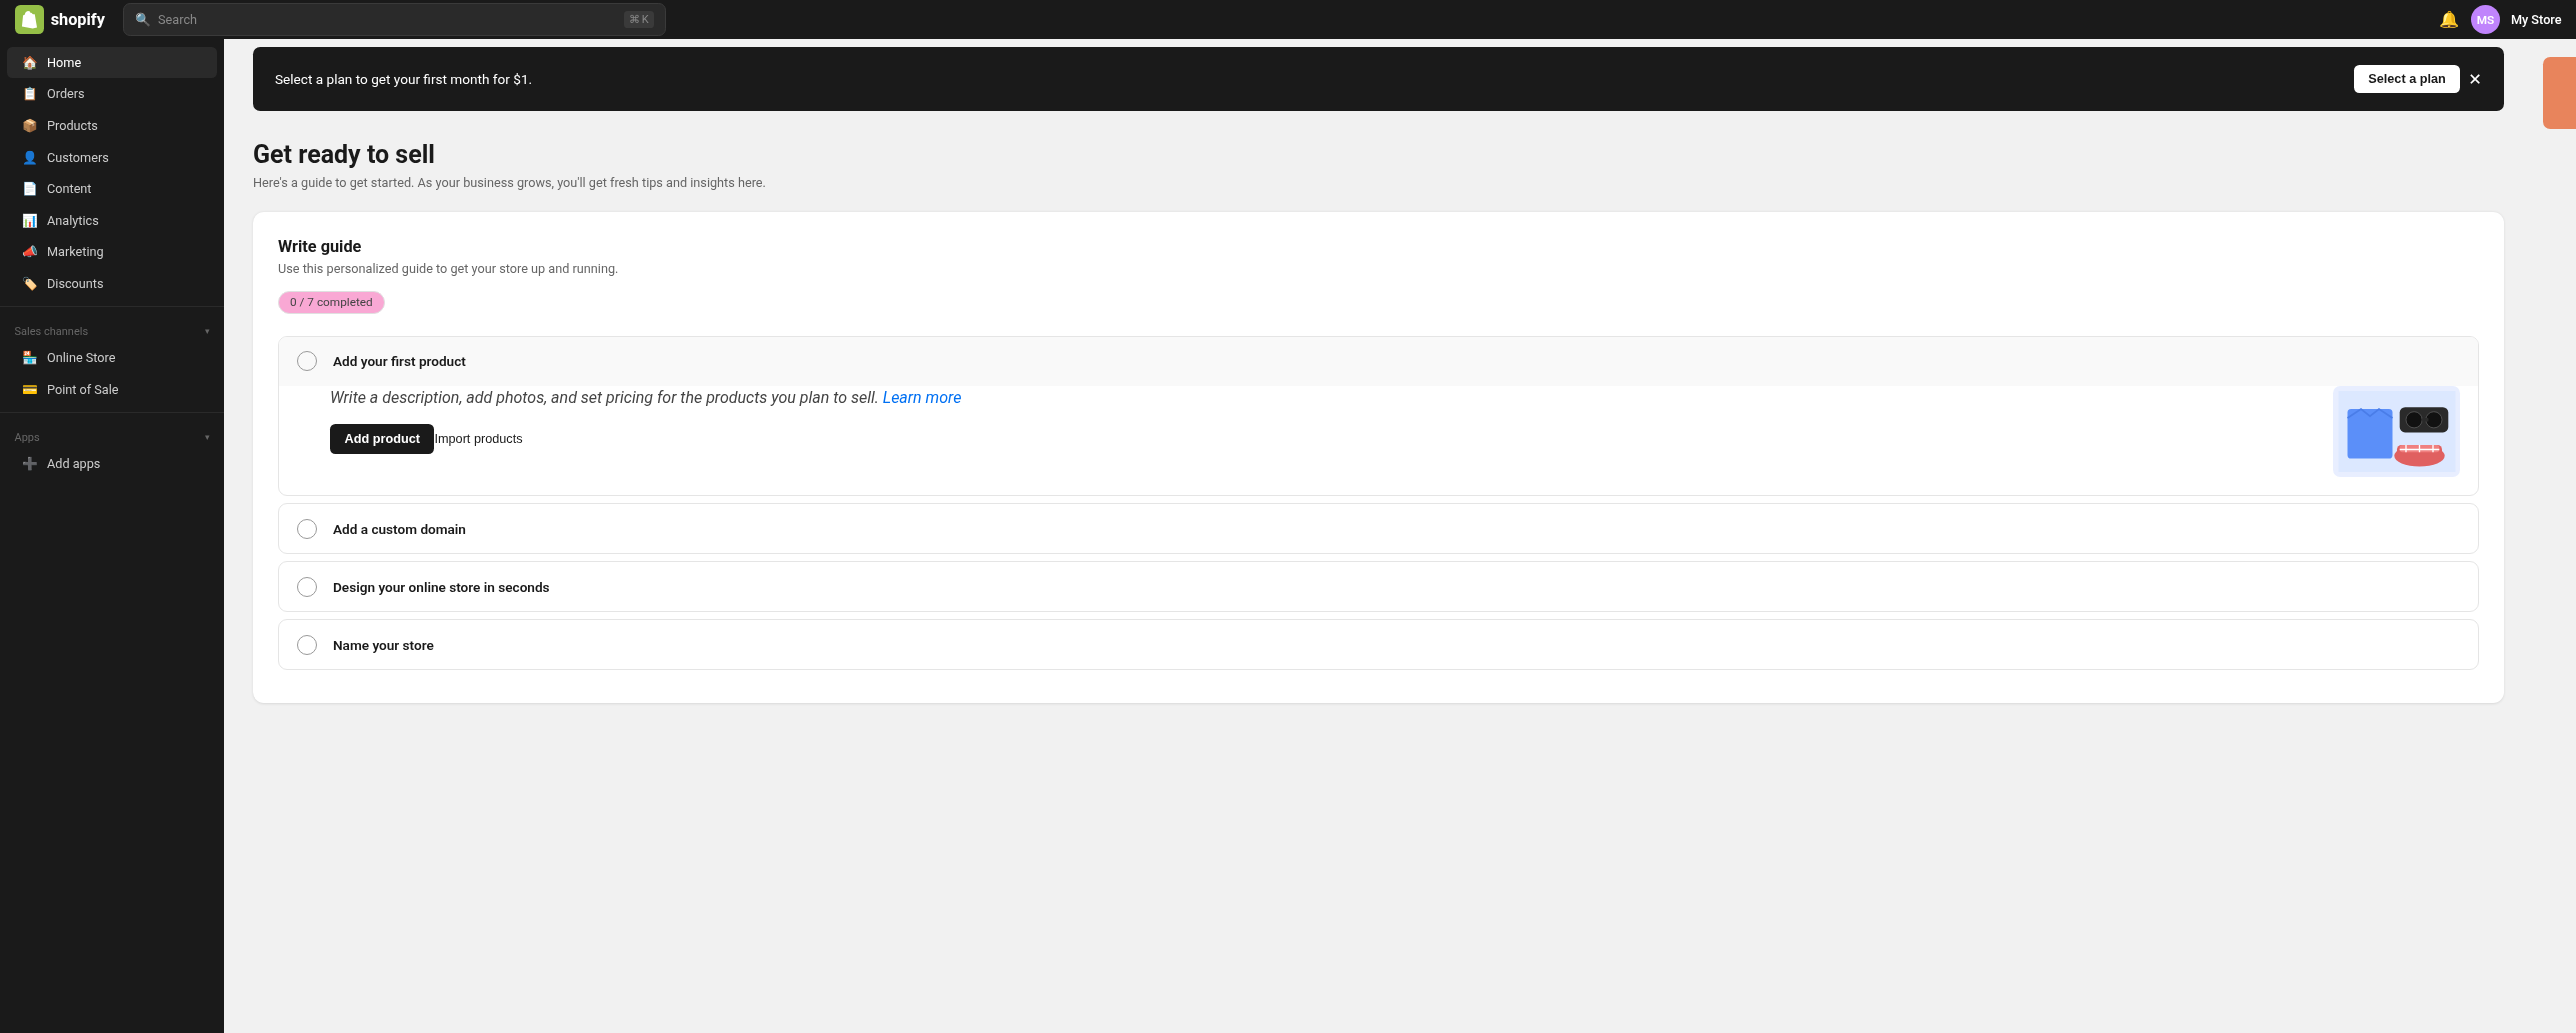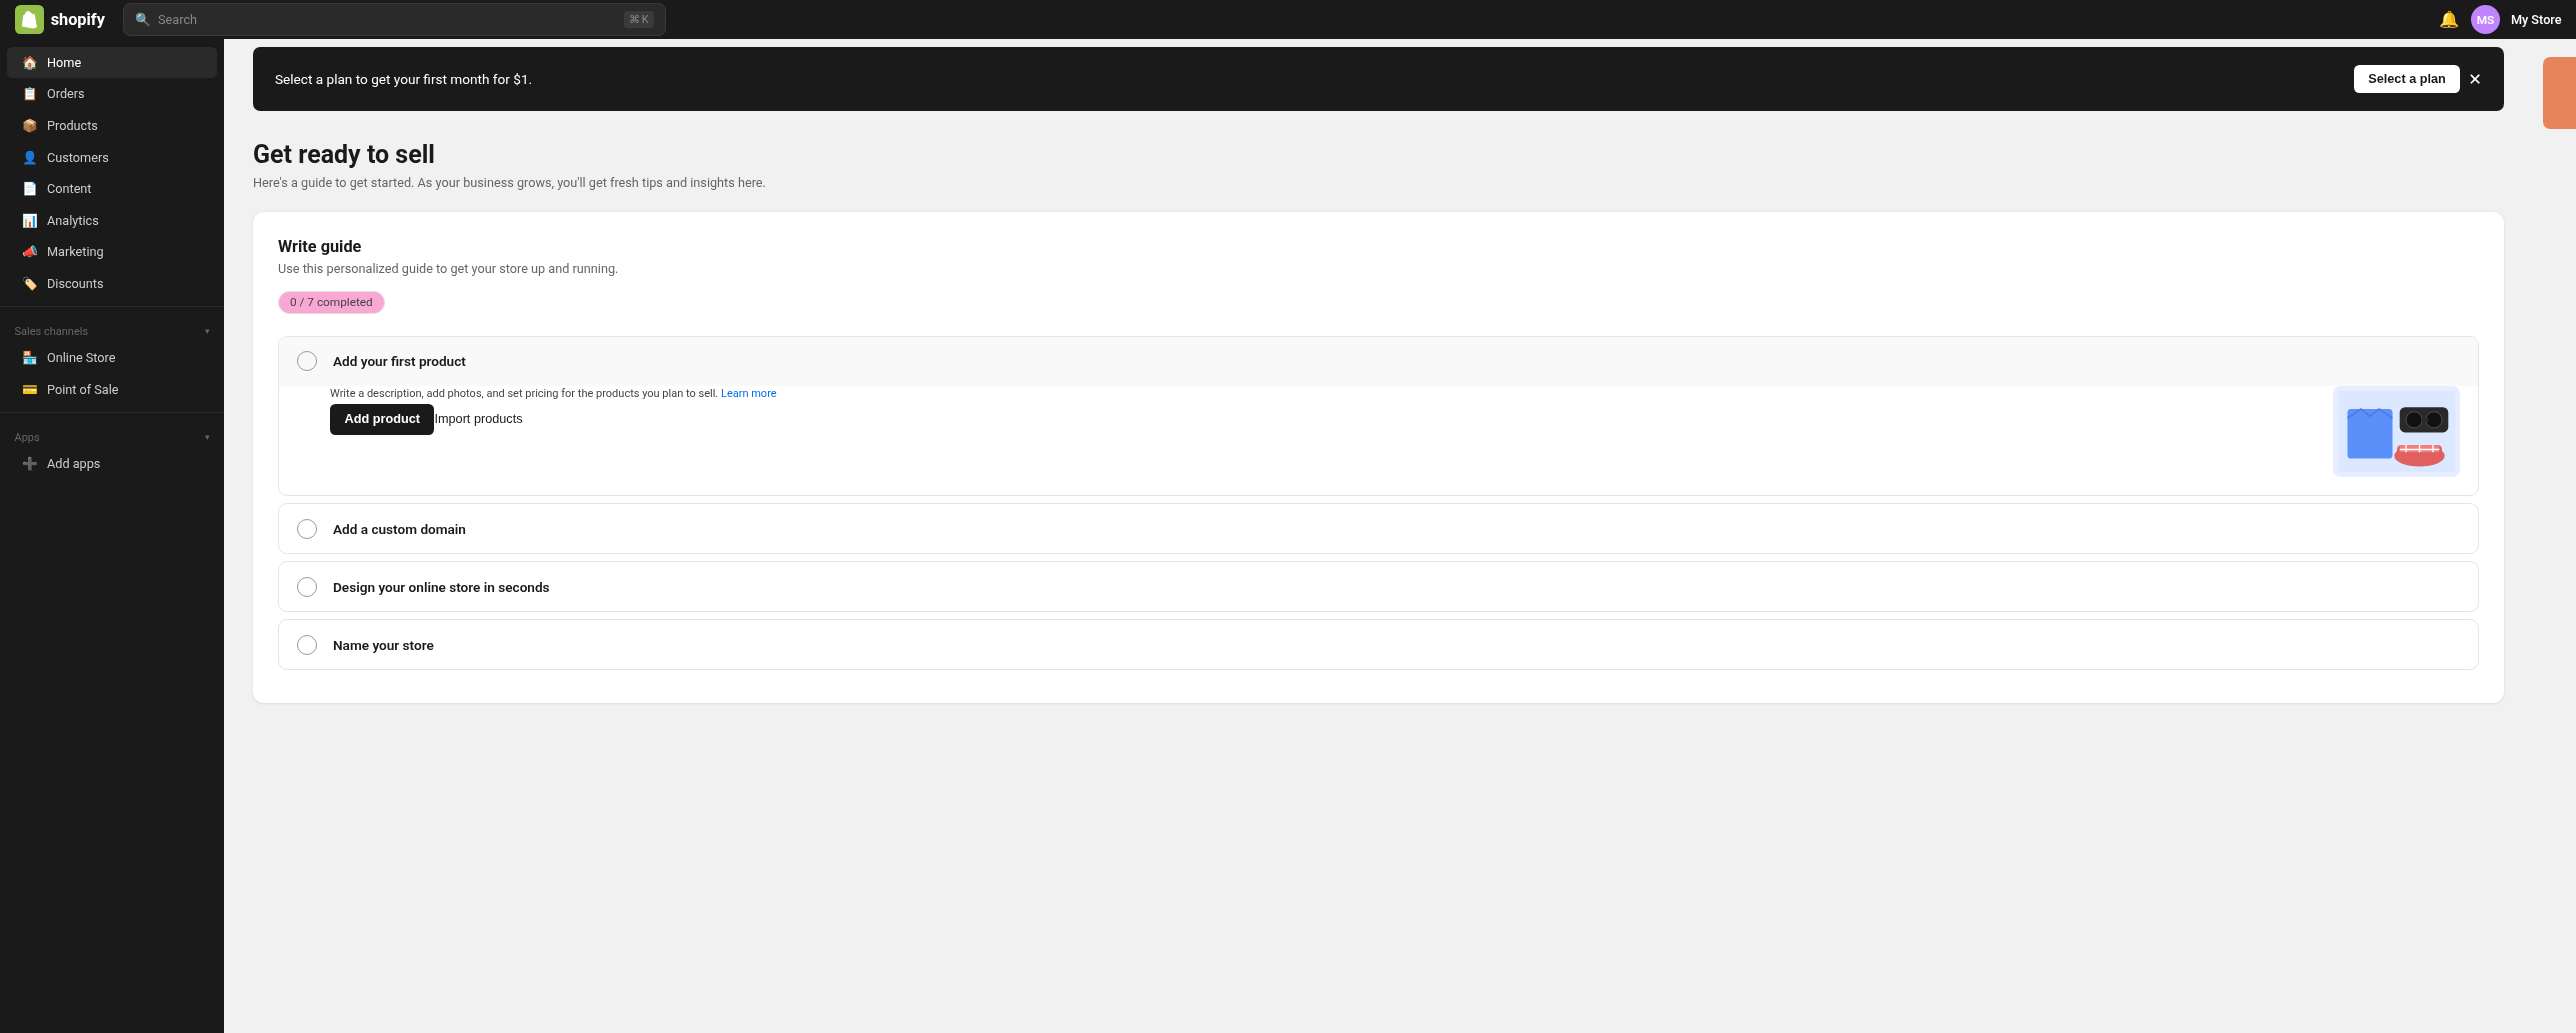--- a/index.html
+++ b/index.html
@@ -275,24 +275,25 @@
     .setup-item-body {
       padding: 0 18px 18px 51px;
       display: flex;
       gap: 22px;
       align-items: flex-start;
     }
     .setup-item-content {
       flex: 1;
     }
     .setup-item-desc {
-      font-size: 11px;
+      font-size: 16px;
       color: #444;
-      margin-bottom: 2px;
+      margin-bottom: 14px;
       line-height: 1.5;
+      font-style: italic;
     }
     .setup-item-desc a {
       color: #0070f3;
       text-decoration: none;
     }
     .setup-item-actions {
       display: flex;
       align-items: center;
     }
     .btn-primary {

